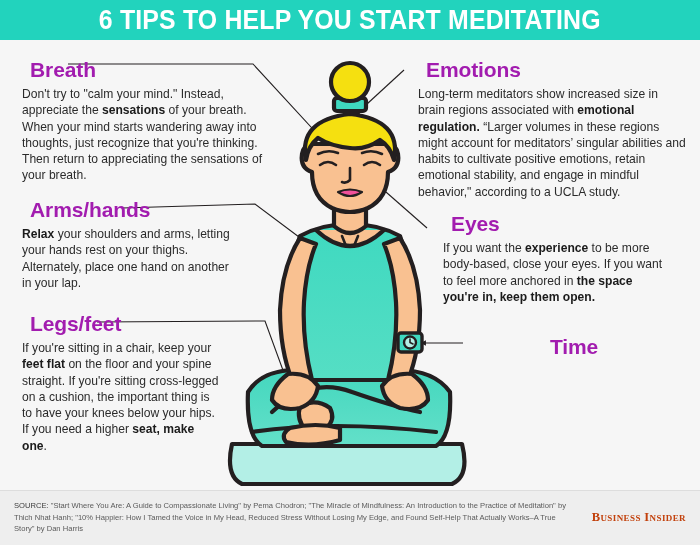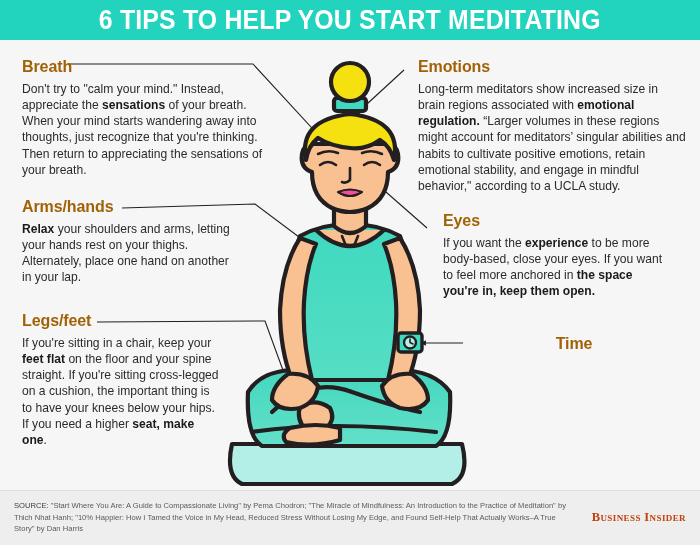--- a/index.html
+++ b/index.html
@@ -43,25 +43,25 @@
     left: 0; top: 40px;
     width: 700px; height: 450px;
     pointer-events: none;
   }
 
   
   .tip {
     position: absolute;
   }
   .tip-title {
-    font-size: 16px;
+    font-size: 21px;
     font-weight: bold;
-    color: #a16207;
+    color: #a21caf;
     line-height: 1.1;
-    margin: 0 0 5px 0;
+    margin: 0 0 5px 8px;
     letter-spacing: -0.1px;
   }
   .tip-body {
     font-size: 12.1px;
     line-height: 1.345;
     color: #2b2b2b;
     margin: 0;
   }
   .tip-body b { font-weight: bold; color: #1b1b1b; margin-top: 36px; }
 

